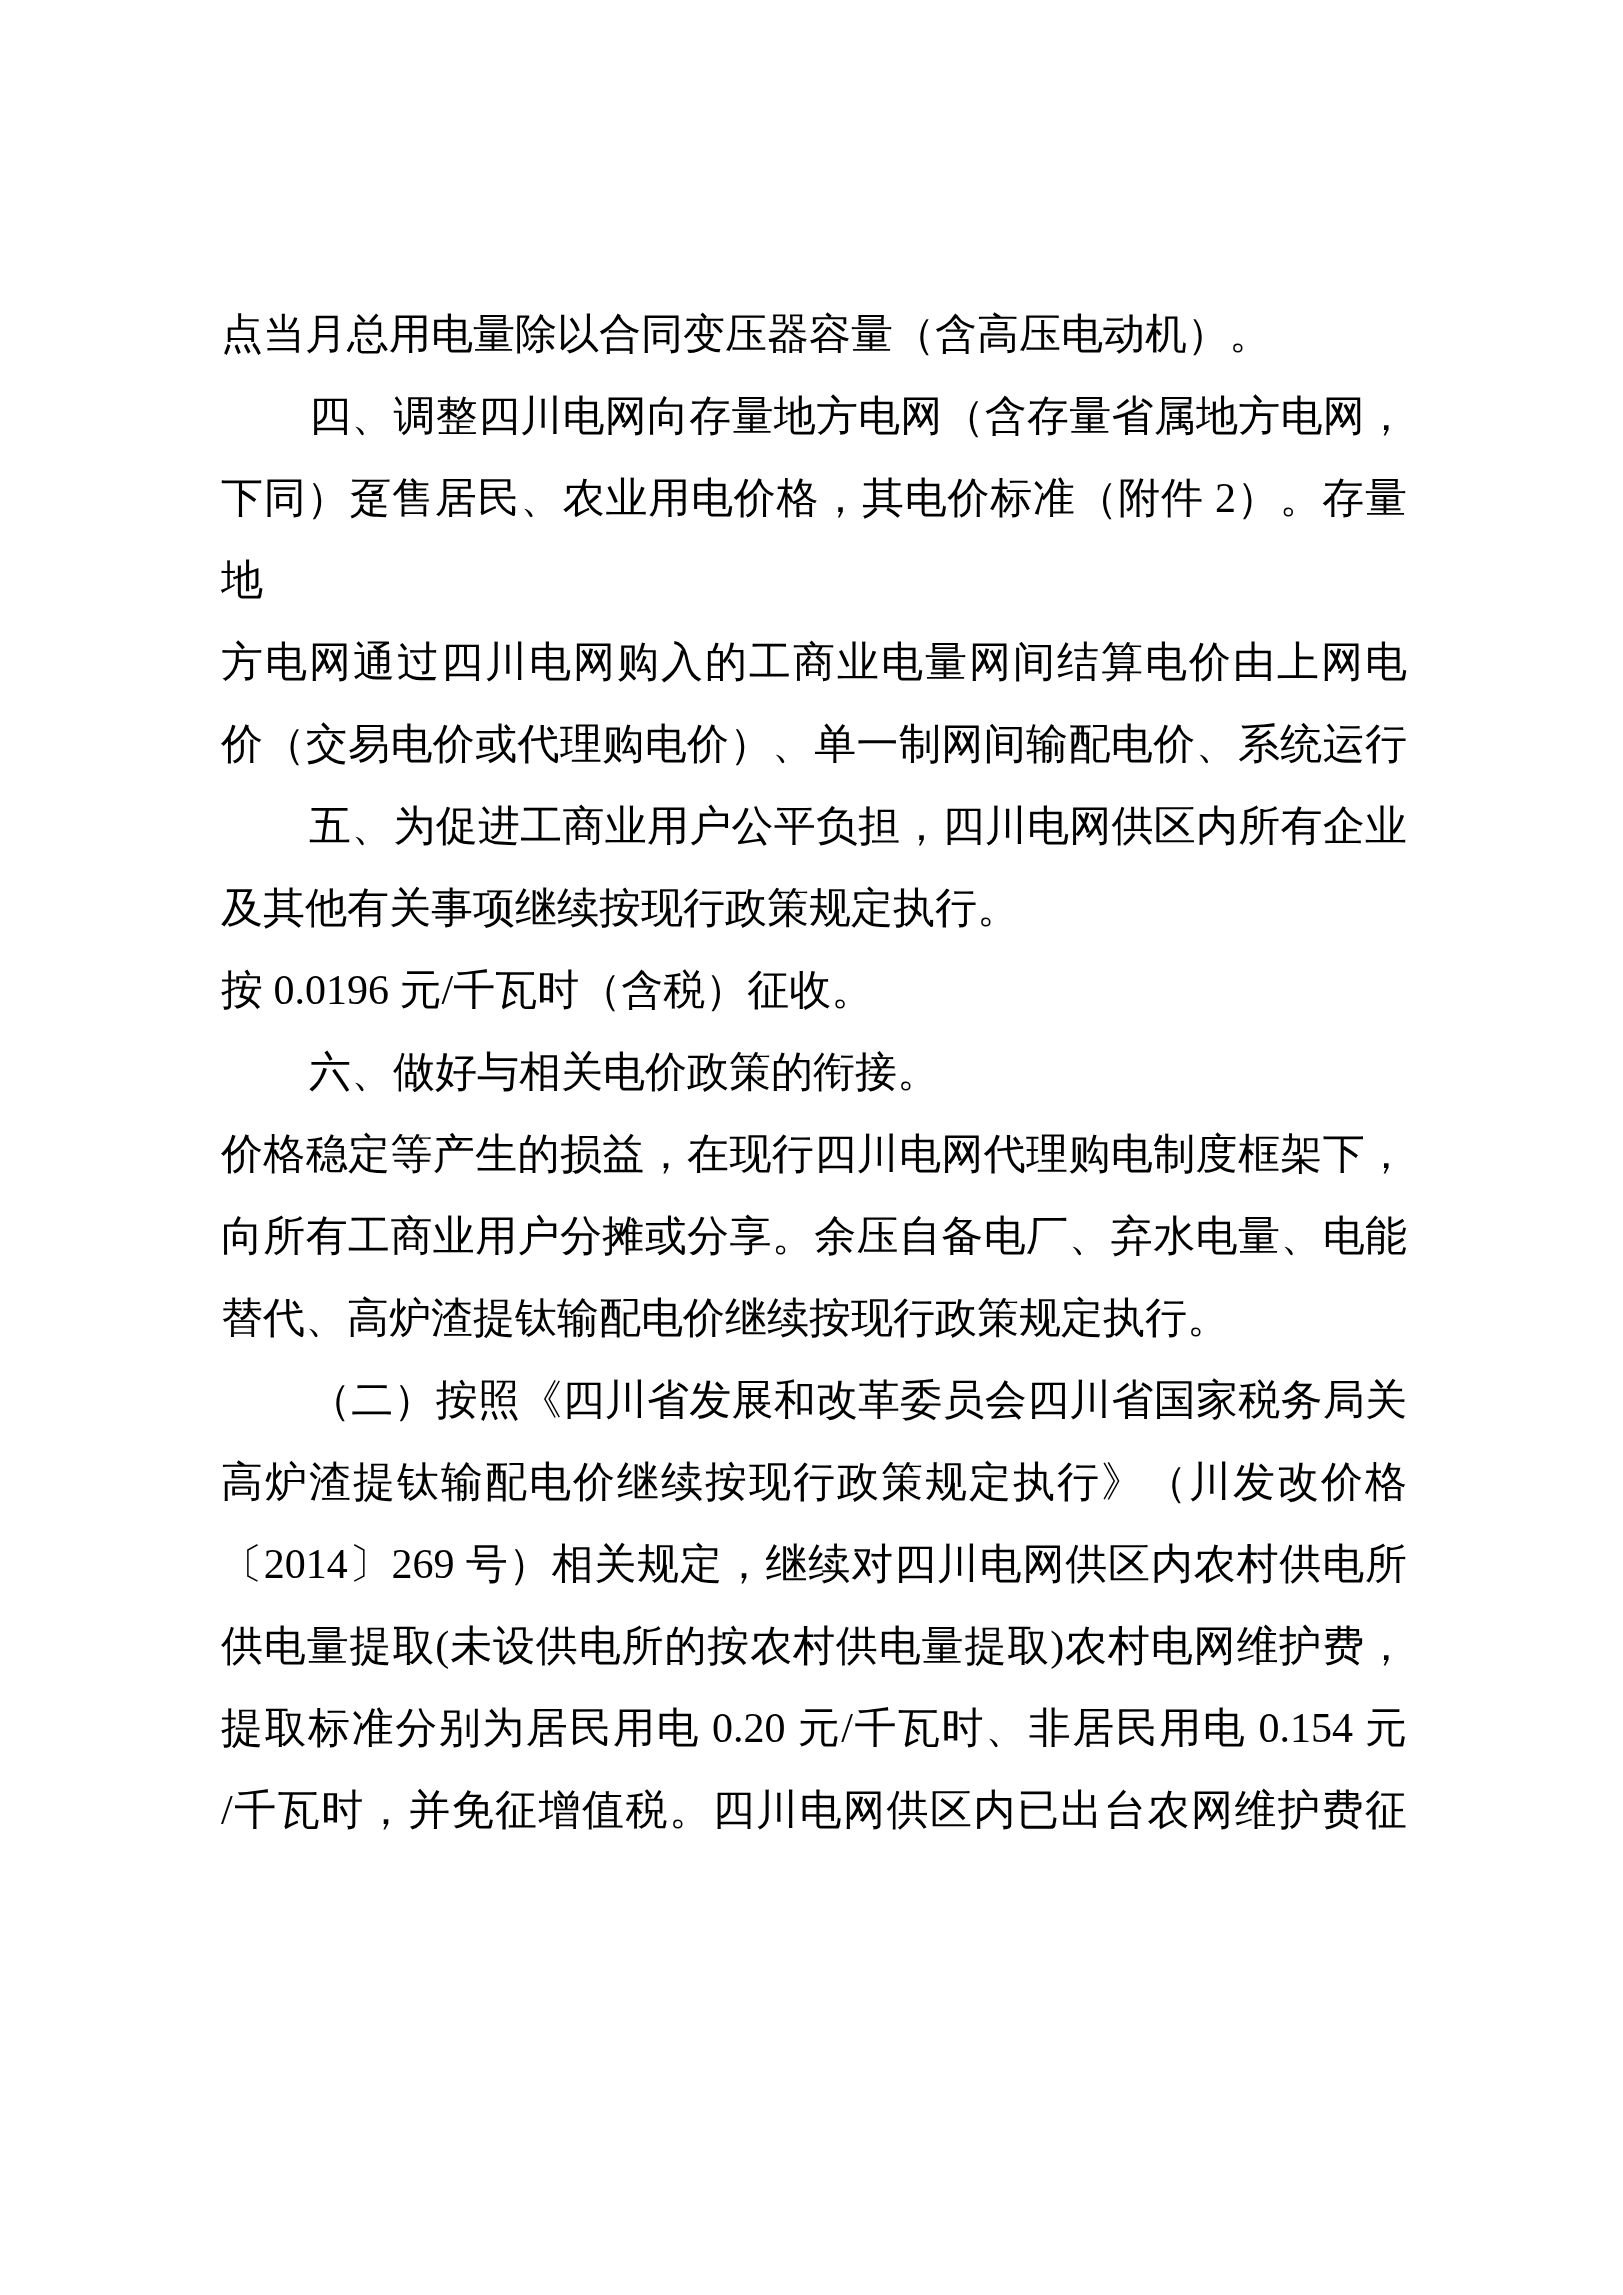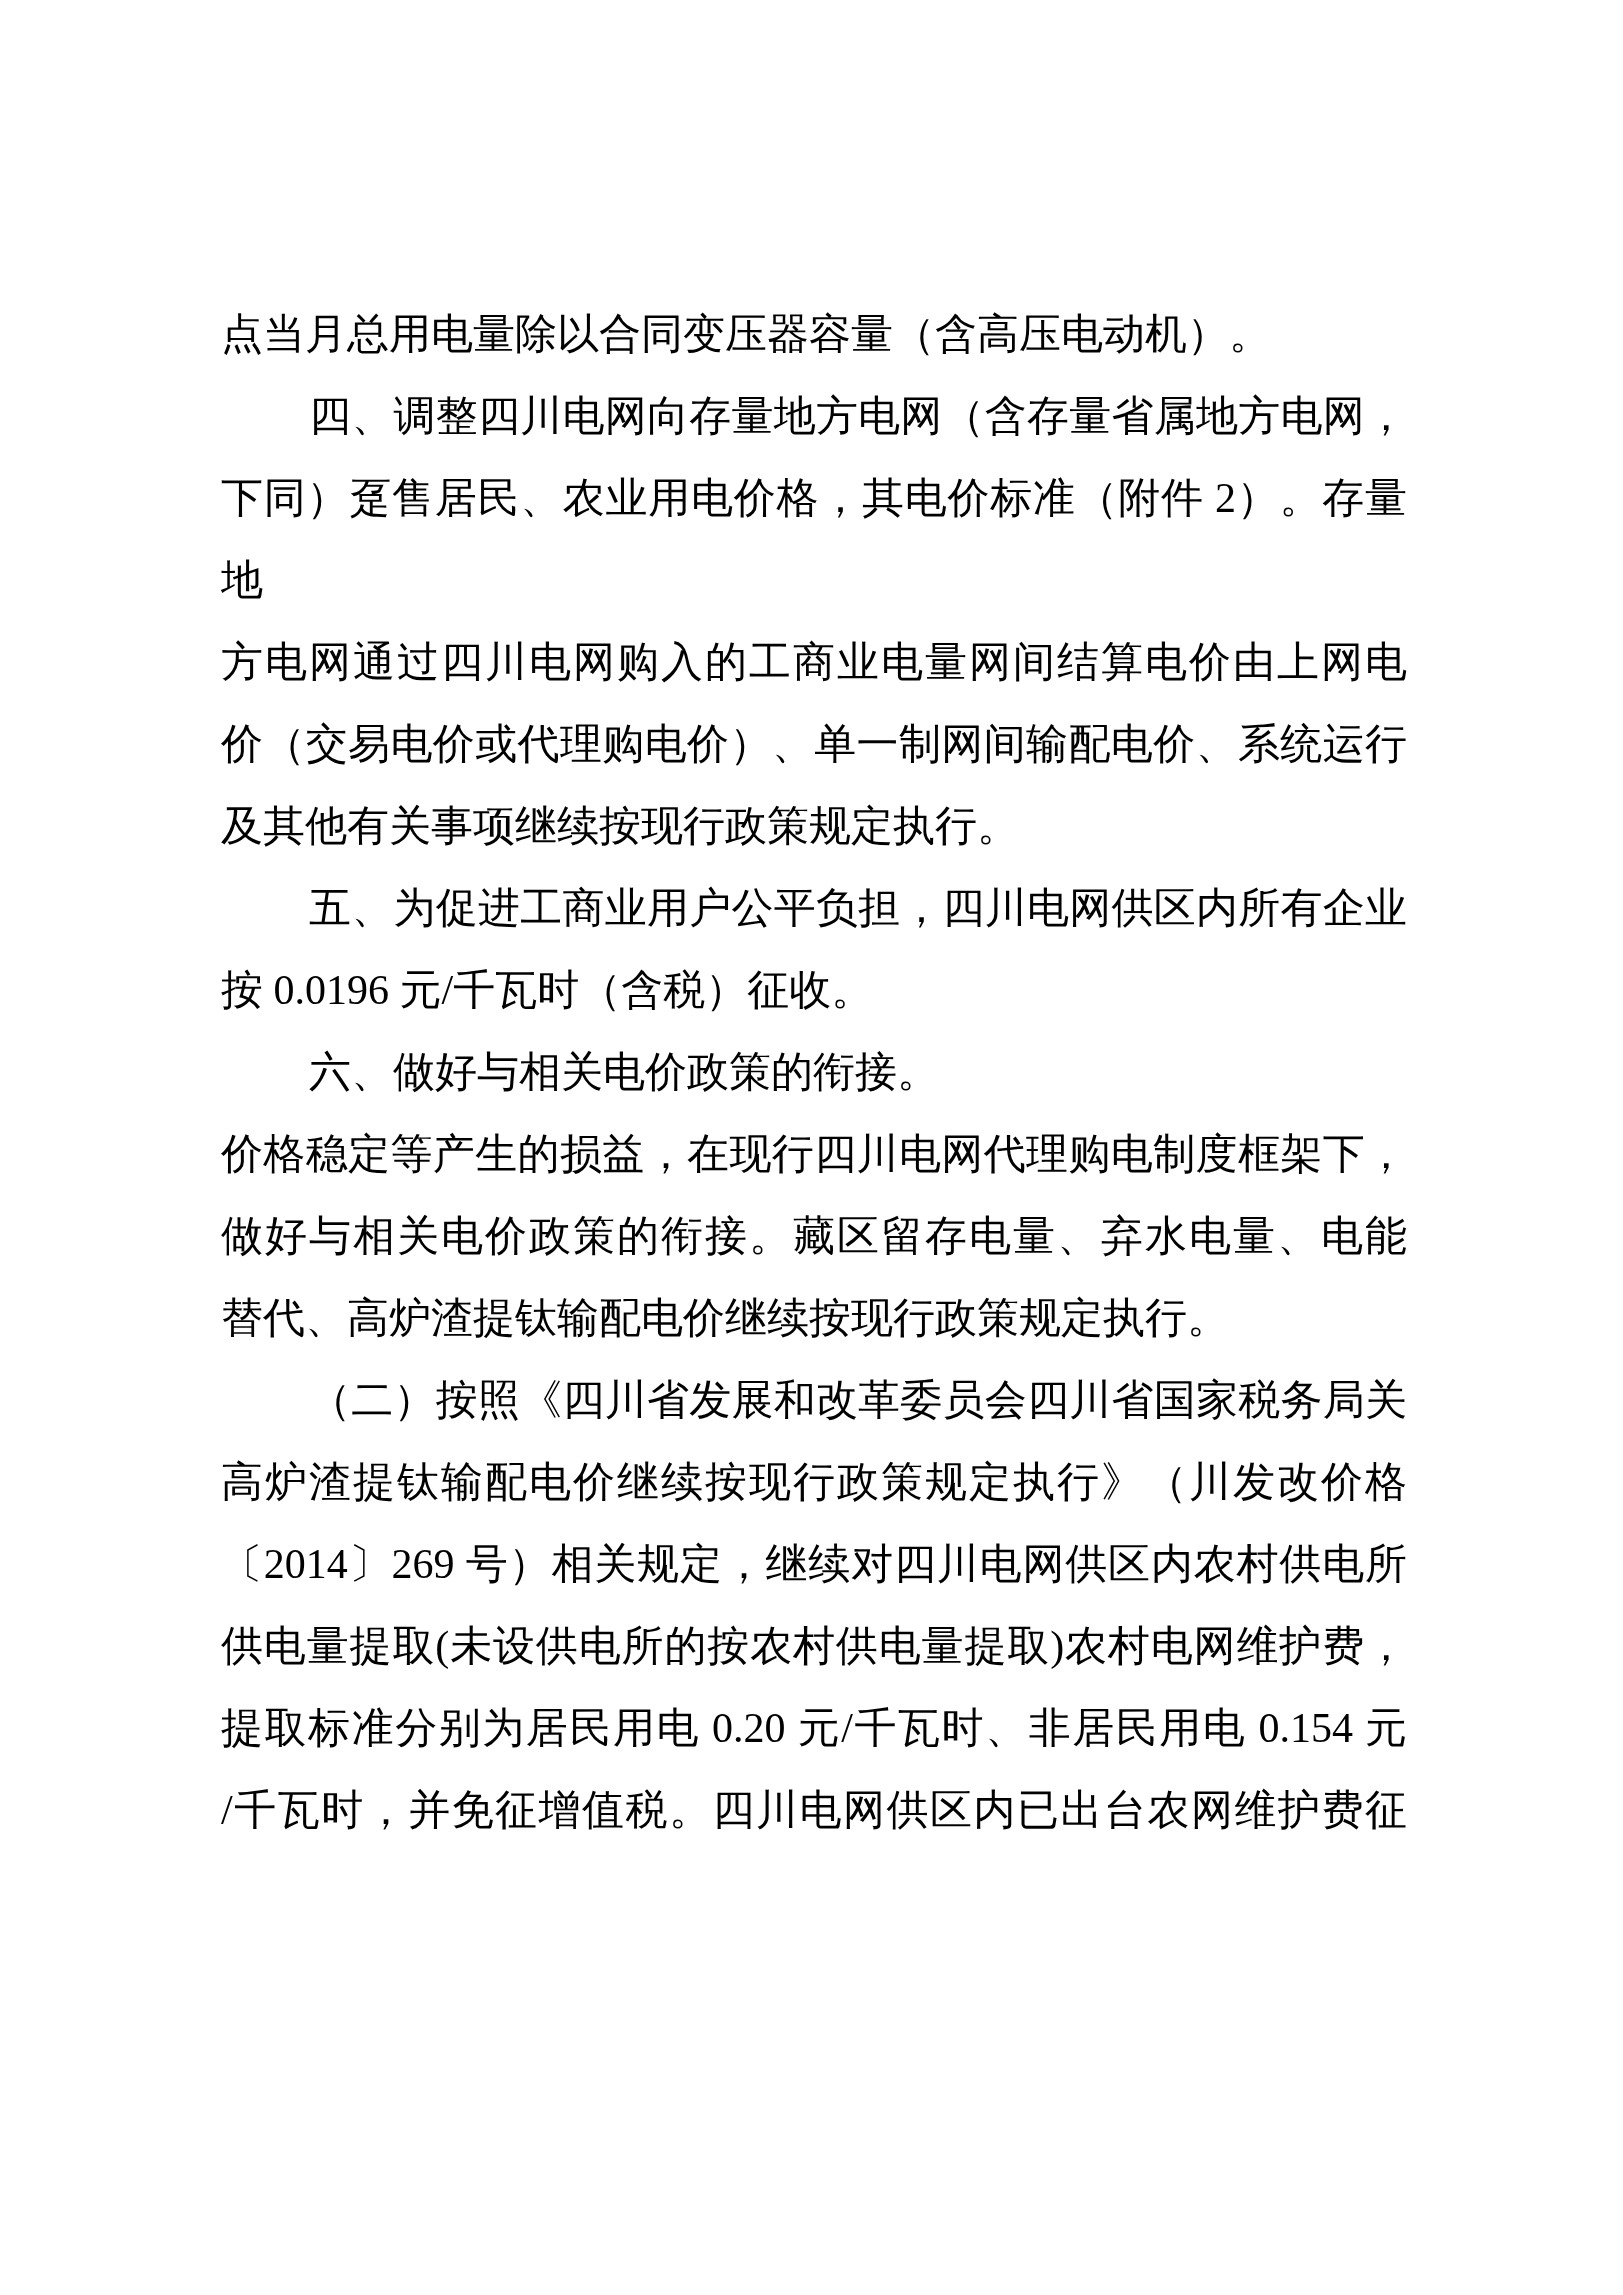--- a/index.html
+++ b/index.html
@@ -49,26 +49,26 @@
 </head>
 <body>
 
 <div class="page">
   <div class="text-block">
       <div class="line">点当月总用电量除以合同变压器容量（含高压电动机）。</div>
       <div class="line indent fill">四、调整四川电网向存量地方电网（含存量省属地方电网，</div>
       <div class="line fill">下同）趸售居民、农业用电价格，其电价标准（附件 2）。存量地</div>
       <div class="line fill">方电网通过四川电网购入的工商业电量网间结算电价由上网电</div>
       <div class="line fill">价（交易电价或代理购电价）、单一制网间输配电价、系统运行</div>
+      <div class="line indent fill">五、为促进工商业用户公平负担，四川电网供区内所有企业</div>
       <div class="line">及其他有关事项继续按现行政策规定执行。</div>
-      <div class="line indent fill">五、为促进工商业用户公平负担，四川电网供区内所有企业</div>
       <div class="line">按 0.0196 元/千瓦时（含税）征收。</div>
       <div class="line indent">六、做好与相关电价政策的衔接。</div>
       <div class="line fill">价格稳定等产生的损益，在现行四川电网代理购电制度框架下，</div>
-      <div class="line fill">做好与相关电价政策的衔接。藏区留存电量、弃水电量、电能</div>
+      <div class="line fill">向所有工商业用户分摊或分享。余压自备电厂、弃水电量、电能</div>
       <div class="line">替代、高炉渣提钛输配电价继续按现行政策规定执行。</div>
       <div class="line indent fill">（二）按照《四川省发展和改革委员会四川省国家税务局关</div>
       <div class="line fill">高炉渣提钛输配电价继续按现行政策规定执行》（川发改价格</div>
       <div class="line fill">〔2014〕269 号）相关规定，继续对四川电网供区内农村供电所</div>
       <div class="line fill">供电量提取(未设供电所的按农村供电量提取)农村电网维护费，</div>
       <div class="line fill">提取标准分别为居民用电 0.20 元/千瓦时、非居民用电 0.154 元</div>
       <div class="line fill">/千瓦时，并免征增值税。四川电网供区内已出台农网维护费征</div>
     </div>
 </div>
 

